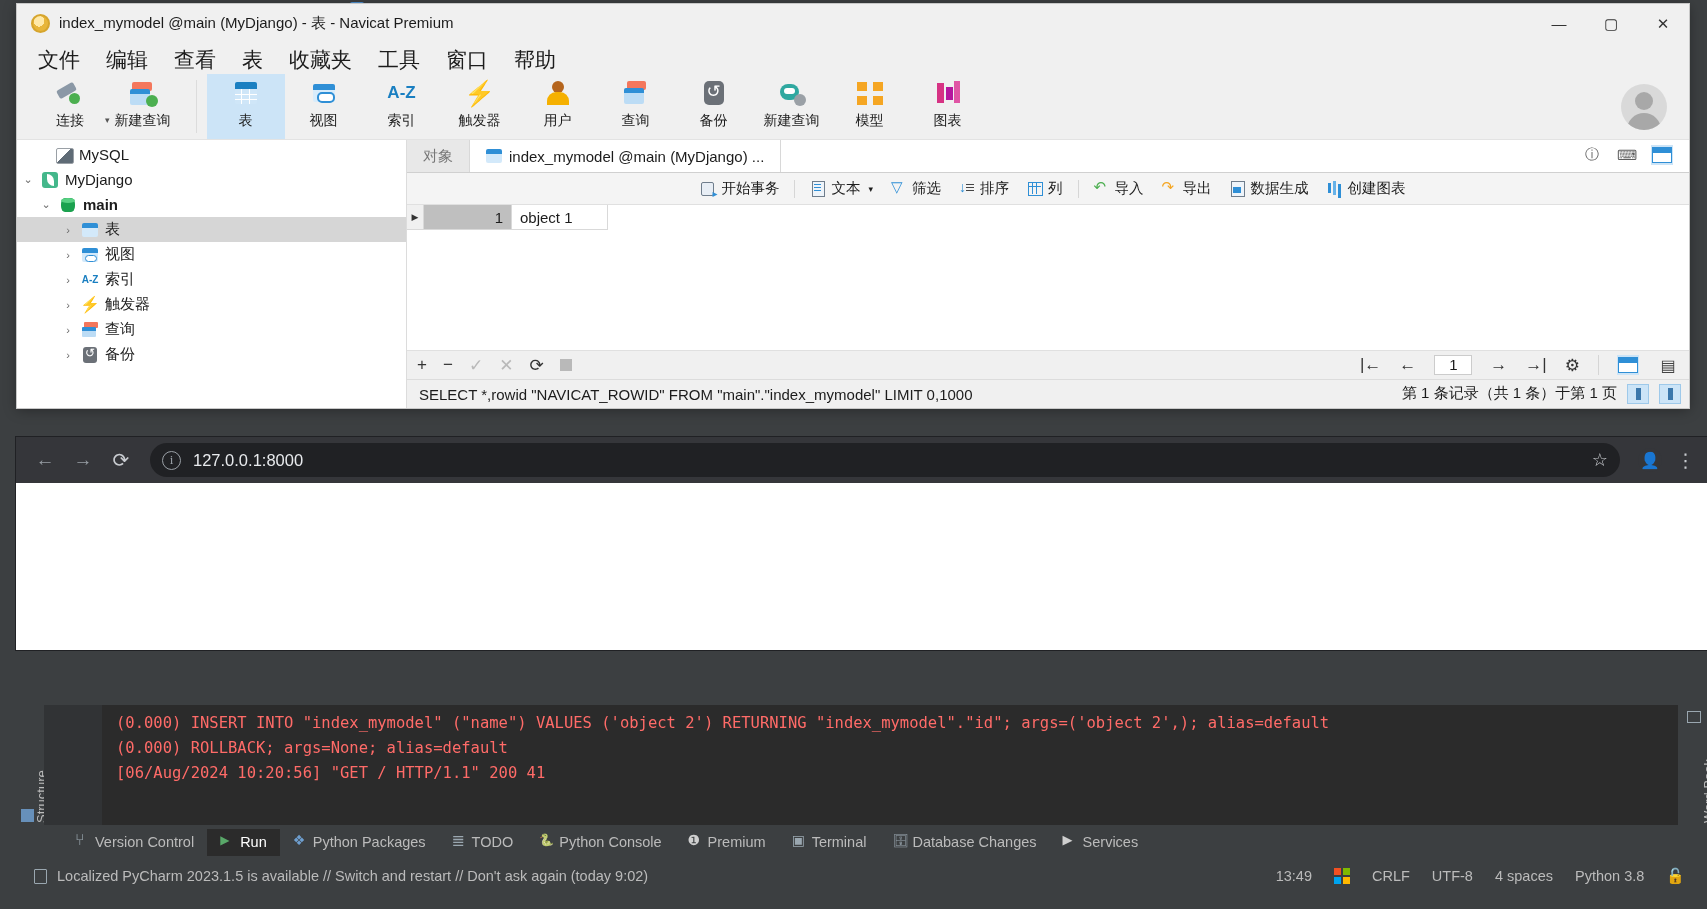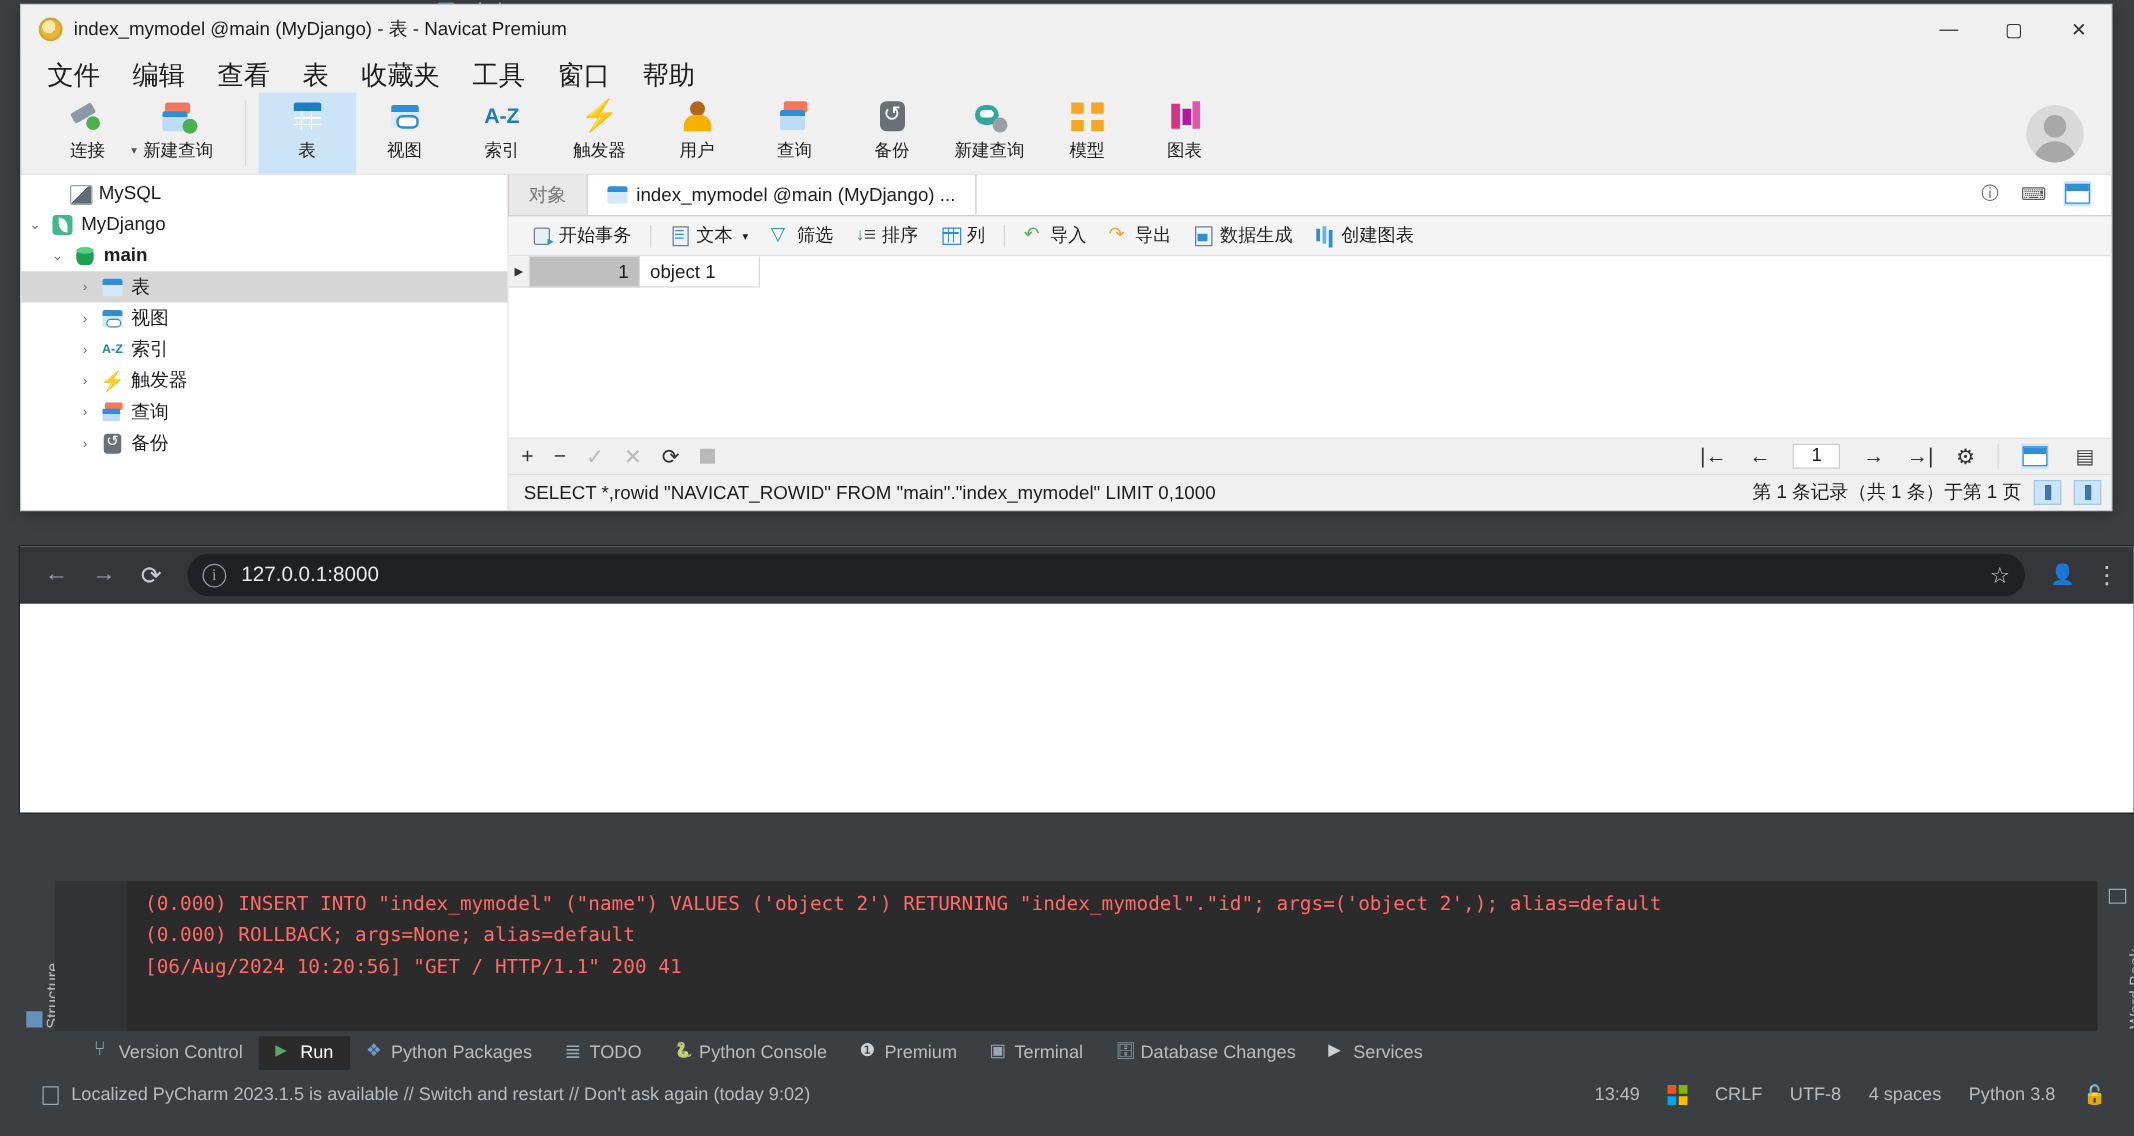--- a/index.html
+++ b/index.html
@@ -290,21 +290,21 @@
             display:flex; align-items:center; justify-content:center; }
   .rt-ico.info { border-radius: 50%; }
   .rt-ico.blue { background: #cce4f7; }
   .rt-grid { width: 20px; height: 16px; background:
       linear-gradient(#2f8fd6 0 5px,#ffffff 5px 100%);
       border: 1px solid #2f8fd6; }
 
   .nv-subbar {
     height: 32px; background: #f4f4f4; border-bottom: 1px solid #e0e0e0;
     display: flex; align-items: center; gap: 0; padding-left: 10px;
-    font-size: 14.5px; color: #1c1c1c;
+    font-size: 14.5px; color: #1c1c1c; justify-content: center;
   }
   .sb-item { display: flex; align-items: center; gap: 6px; padding: 0 9px; height: 24px; }
   .sb-sep { width: 1px; height: 18px; background: #d6d6d6; margin: 0 6px; }
   .sb-ico { width: 15px; height: 15px; position: relative; flex: none; }
   .sb-ico.trans::before{content:"";position:absolute;left:1px;top:1px;width:11px;height:12px;background:#e8eef5;border:1px solid #6f7d8c;border-radius:2px;}
   .sb-ico.trans::after{content:"▸";position:absolute;right:-2px;bottom:-3px;color:#2f8fd6;font-size:10px;}
   .sb-ico.text::before{content:"";position:absolute;left:2px;top:0px;width:11px;height:14px;background:#eef4fa;border:1px solid #6f7d8c;}
   .sb-ico.text::after{content:"";position:absolute;left:4px;top:3px;width:7px;height:1px;background:#2f8fd6;box-shadow:0 3px 0 #2f8fd6,0 6px 0 #2f8fd6;}
   .sb-ico.filter::before{content:"▽";position:absolute;left:0;top:-3px;color:#2f8fd6;font-size:15px;}
   .sb-ico.sort::before{content:"↓";position:absolute;left:0;top:-2px;color:#2f8fd6;font-size:14px;}

